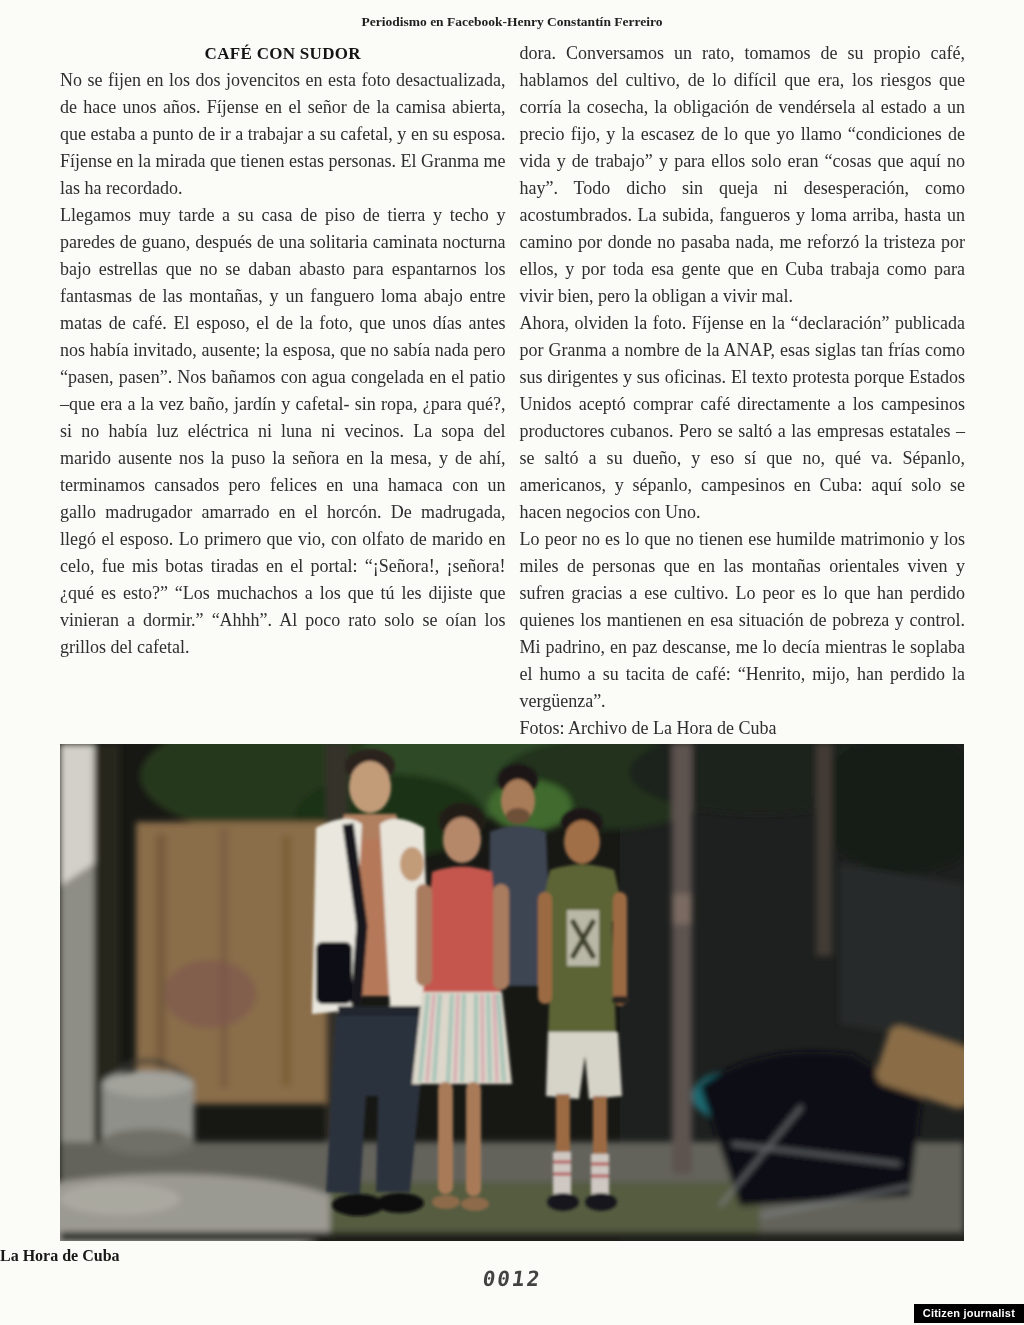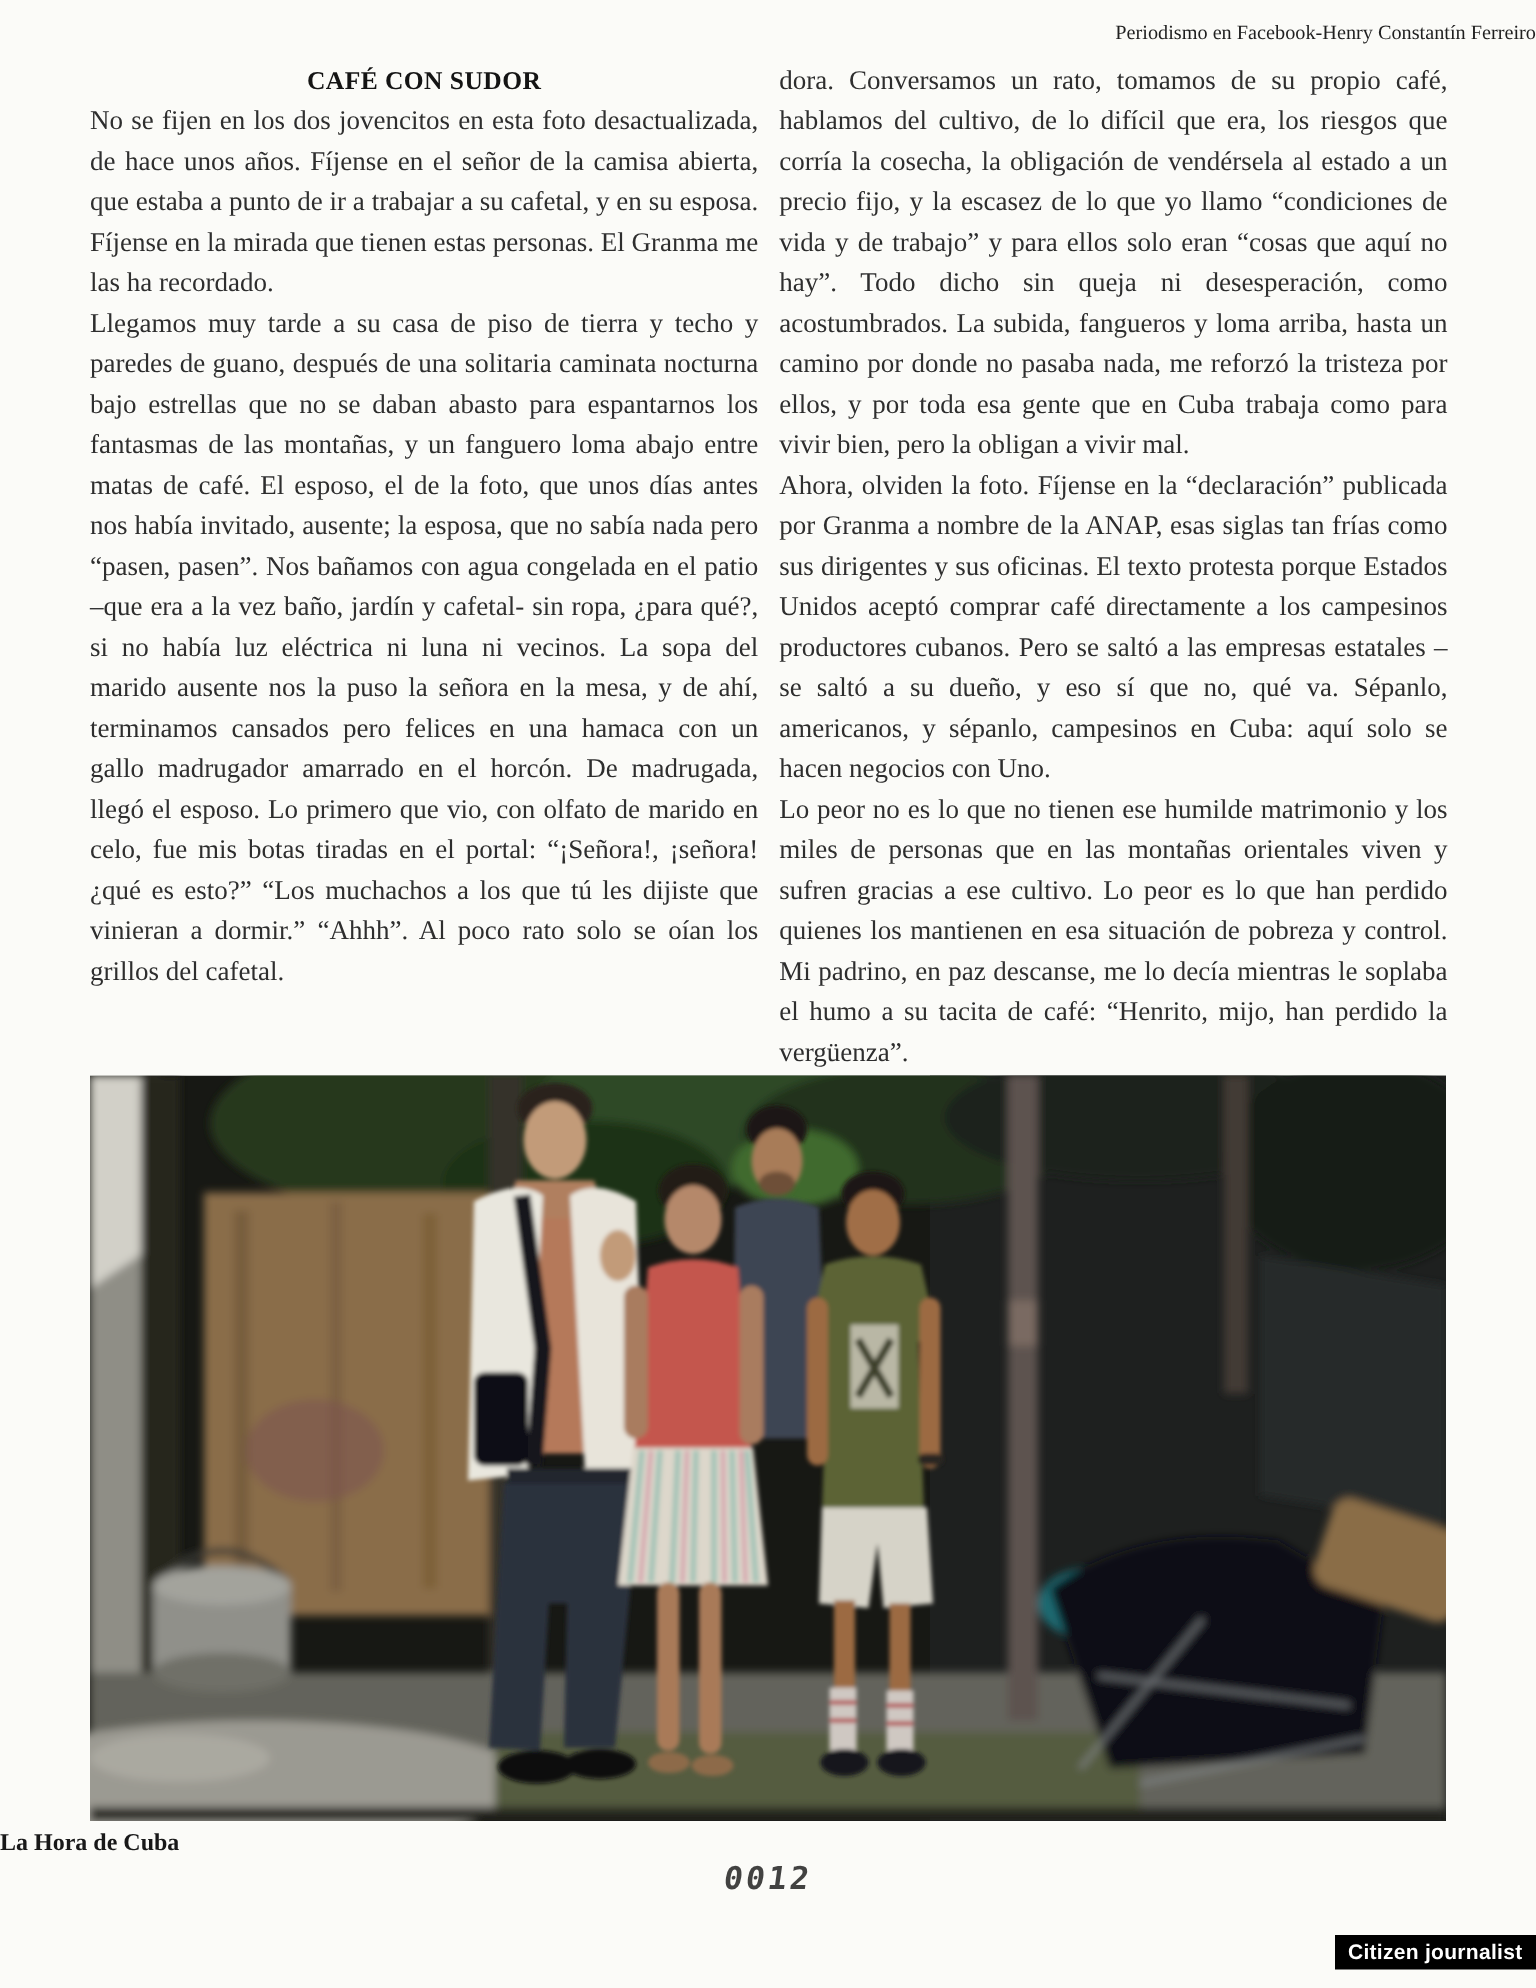--- a/index.html
+++ b/index.html
@@ -5,24 +5,25 @@
   html,body{margin:0;padding:0;}
   body{
     width:1024px;height:1325px;
     background:#fbfbf8;
     font-family:"Liberation Serif", serif;
     color:#2e2e2e;
     -webkit-font-smoothing:antialiased;
   }
   .page{position:relative;width:1024px;height:1325px;overflow:hidden;}
   .masthead{
-    text-align:right;
+    text-align:center;
     padding-top:14px;
     font-size:13.5px;
     color:#1f1f1f;
+    font-weight:bold;
   }
   .columns{
     display:flex;
     gap:14px;
     padding:10px 59px 0 60px;
     box-sizing:border-box;
   }
   .col{flex:1;min-width:0;}
   .article-title{
     text-align:center;
@@ -63,26 +64,26 @@
     font-weight:700;
     font-size:21px;
     letter-spacing:2px;
     color:#1a1a1a;
     transform:skewX(-8deg);
     opacity:.82;
   }
   .badge{
     position:absolute;
     right:0;
-    bottom:12px;
+    bottom:2px;
     background:#000;
     color:#fff;
     font-family:"Liberation Sans", sans-serif;
     font-weight:700;
-    font-size:14px;
+    font-size:11px;
     padding:3px 9px 4px 9px;
     letter-spacing:.2px;
   }
 </style>
 </head>
 <body>
 
 <div class="page">
 
   <div class="masthead">Periodismo en Facebook-Henry Constantín Ferreiro</div>
@@ -90,20 +91,21 @@
   <div class="columns">
     <div class="col">
       <div class="article-title">CAFÉ CON SUDOR</div>
       <p>No se fijen en los dos jovencitos en esta foto desactualizada, de hace unos años. Fíjense en el señor de la camisa abierta, que estaba a punto de ir a trabajar a su cafetal, y en su esposa. Fíjense en la mirada que tienen estas personas. El Granma me las ha recordado.</p>
       <p>Llegamos muy tarde a su casa de piso de tierra y techo y paredes de guano, después de una solitaria caminata nocturna bajo estrellas que no se daban abasto para espantarnos los fantasmas de las montañas, y un fanguero loma abajo entre matas de café. El esposo, el de la foto, que unos días antes nos había invitado, ausente; la esposa, que no sabía nada pero “pasen, pasen”. Nos bañamos con agua congelada en el patio –que era a la vez baño, jardín y cafetal- sin ropa, ¿para qué?, si no había luz eléctrica ni luna ni vecinos. La sopa del marido ausente nos la puso la señora en la mesa, y de ahí, terminamos cansados pero felices en una hamaca con un gallo madrugador amarrado en el horcón. De madrugada, llegó el esposo. Lo primero que vio, con olfato de marido en celo, fue mis botas tiradas en el portal: “¡Señora!, ¡señora! ¿qué es esto?” “Los muchachos a los que tú les dijiste que vinieran a dormir.” “Ahhh”. Al poco rato solo se oían los grillos del cafetal.</p>
     </div>
     <div class="col">
       <p>dora. Conversamos un rato, tomamos de su propio café, hablamos del cultivo, de lo difícil que era, los riesgos que corría la cosecha, la obligación de vendérsela al estado a un precio fijo, y la escasez de lo que yo llamo “condiciones de vida y de trabajo” y para ellos solo eran “cosas que aquí no hay”. Todo dicho sin queja ni desesperación, como acostumbrados. La subida, fangueros y loma arriba, hasta un camino por donde no pasaba nada, me reforzó la tristeza por ellos, y por toda esa gente que en Cuba trabaja como para vivir bien, pero la obligan a vivir mal.</p>
       <p>Ahora, olviden la foto. Fíjense en la “declaración” publicada por Granma a nombre de la ANAP, esas siglas tan frías como sus dirigentes y sus oficinas. El texto protesta porque Estados Unidos aceptó comprar café directamente a los campesinos productores cubanos. Pero se saltó a las empresas estatales –se saltó a su dueño, y eso sí que no, qué va. Sépanlo, americanos, y sépanlo, campesinos en Cuba: aquí solo se hacen negocios con Uno.</p>
       <p>Lo peor no es lo que no tienen ese humilde matrimonio y los miles de personas que en las montañas orientales viven y sufren gracias a ese cultivo. Lo peor es lo que han perdido quienes los mantienen en esa situación de pobreza y control. Mi padrino, en paz descanse, me lo decía mientras le soplaba el humo a su tacita de café: “Henrito, mijo, han perdido la vergüenza”.</p>
+      <p class="photo-credit">Fotos: Archivo de La Hora de Cuba</p>
     </div>
   </div>
 
   <div class="photo-wrap">
     <svg width="904" height="497" viewBox="0 0 904 497" xmlns="http://www.w3.org/2000/svg">
       <defs>
         <filter id="soft3">
             <feGaussianBlur stdDeviation="3"></feGaussianBlur>
           </filter>
         <filter id="soft1">

